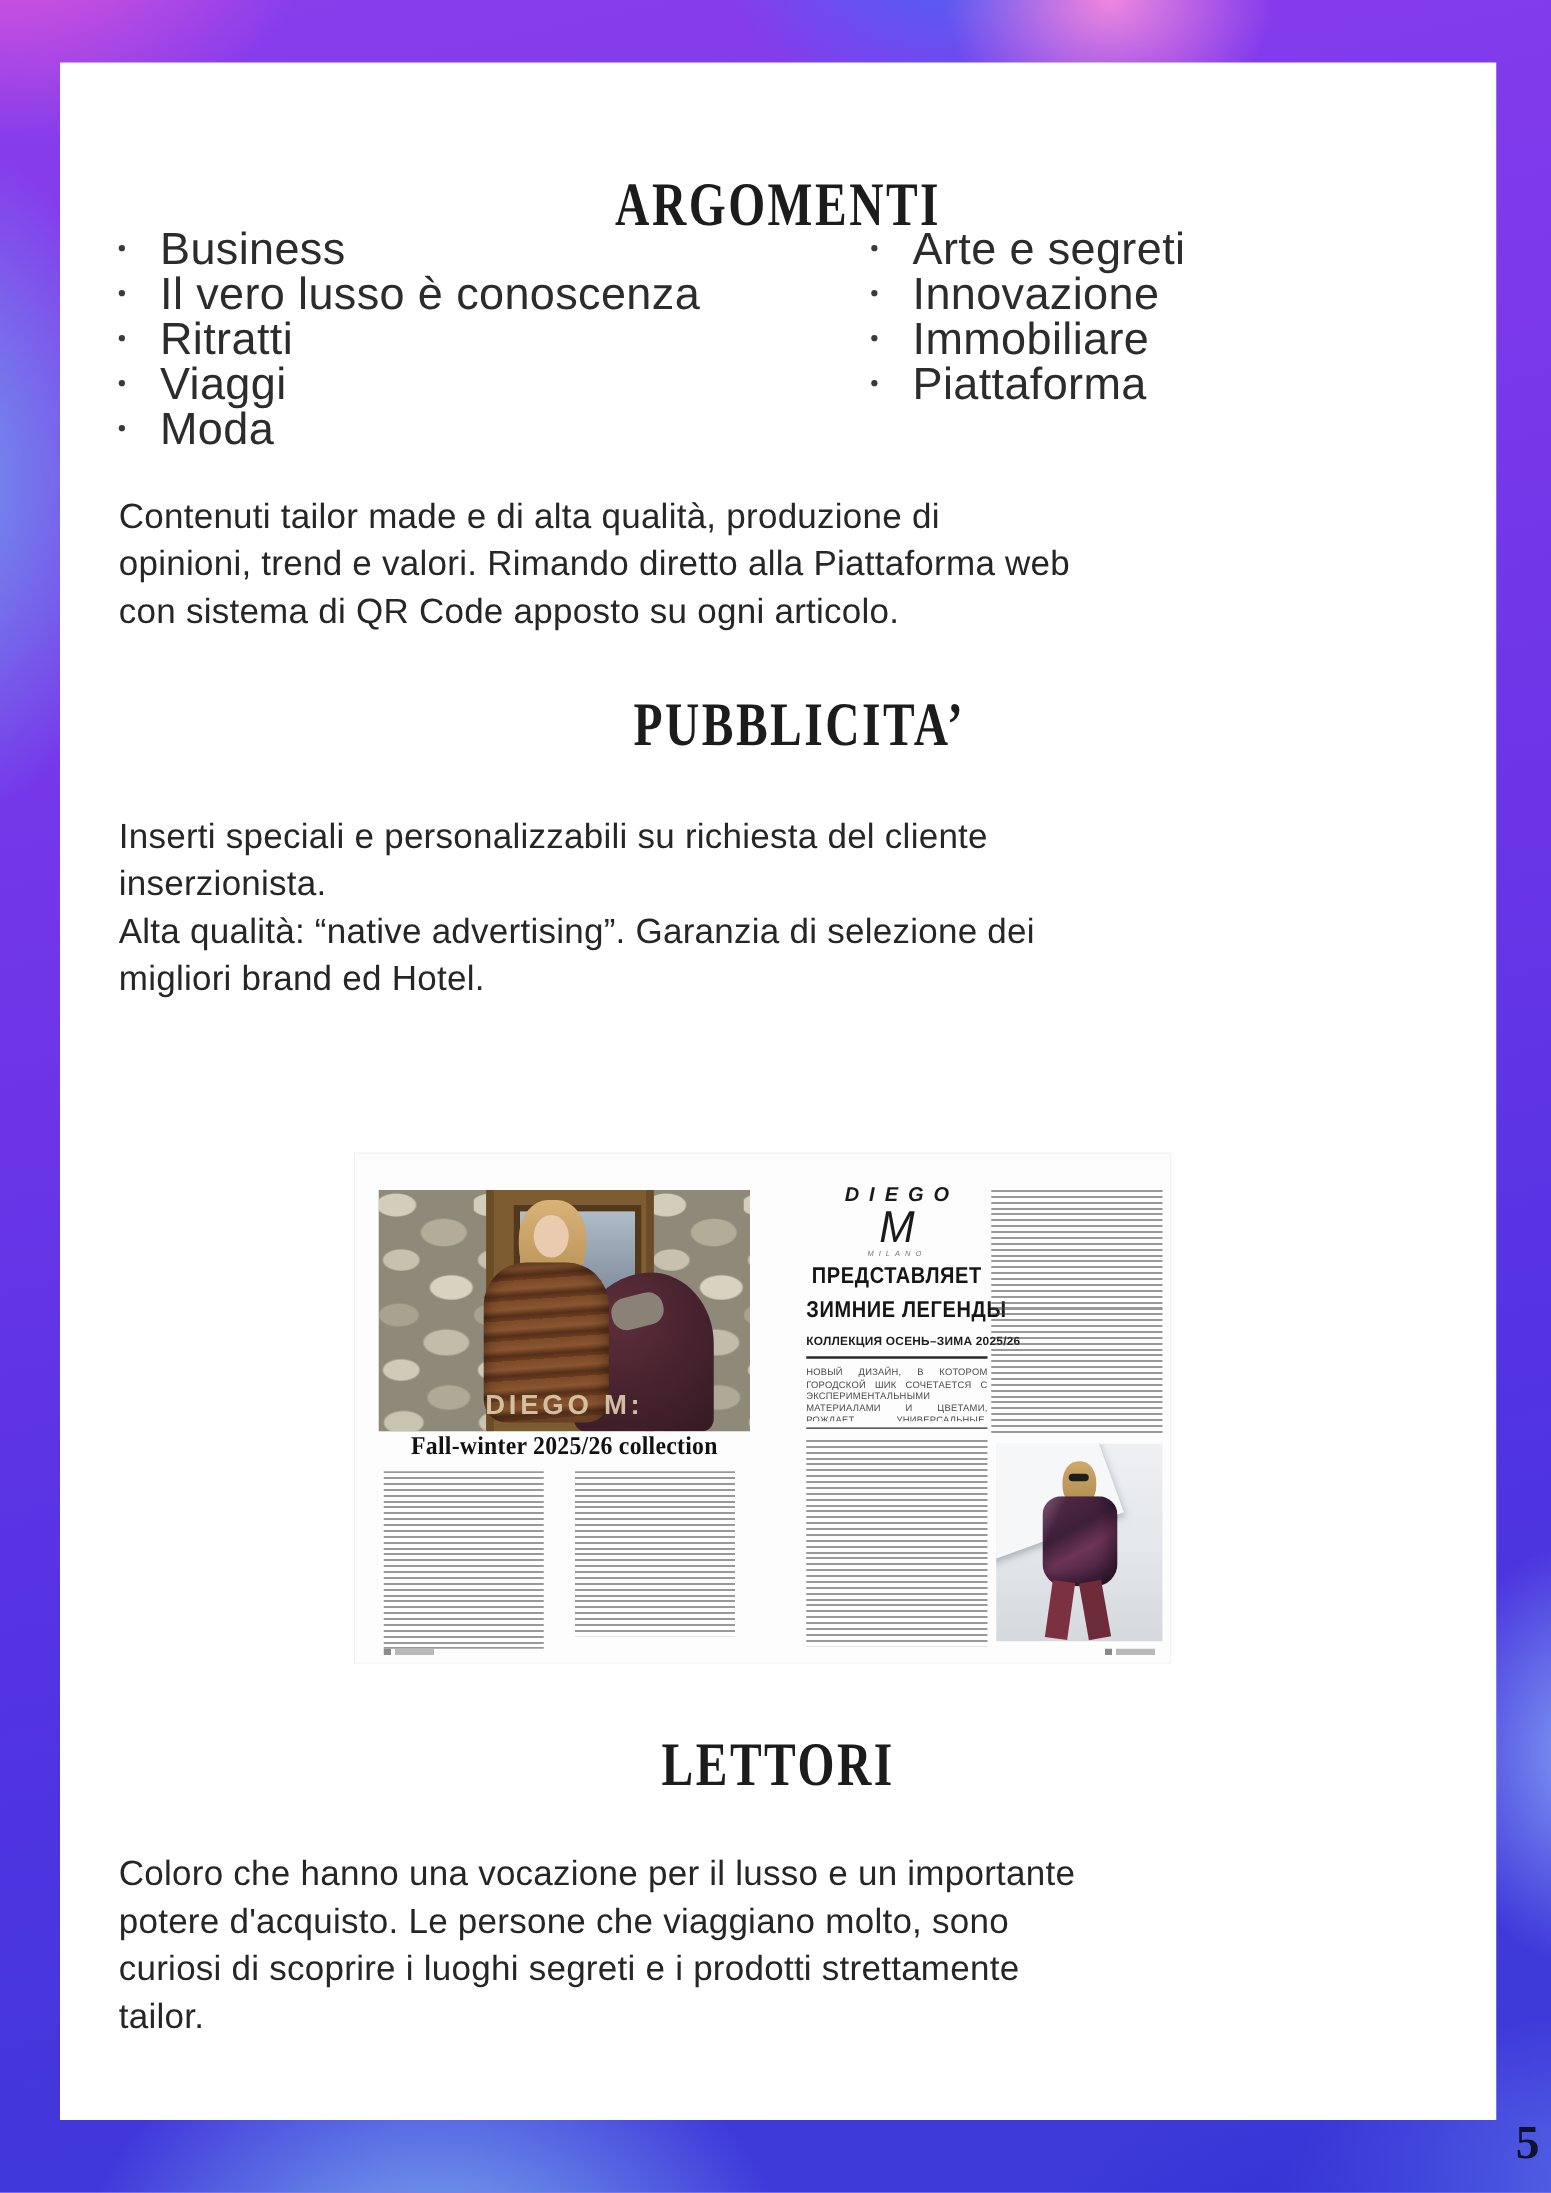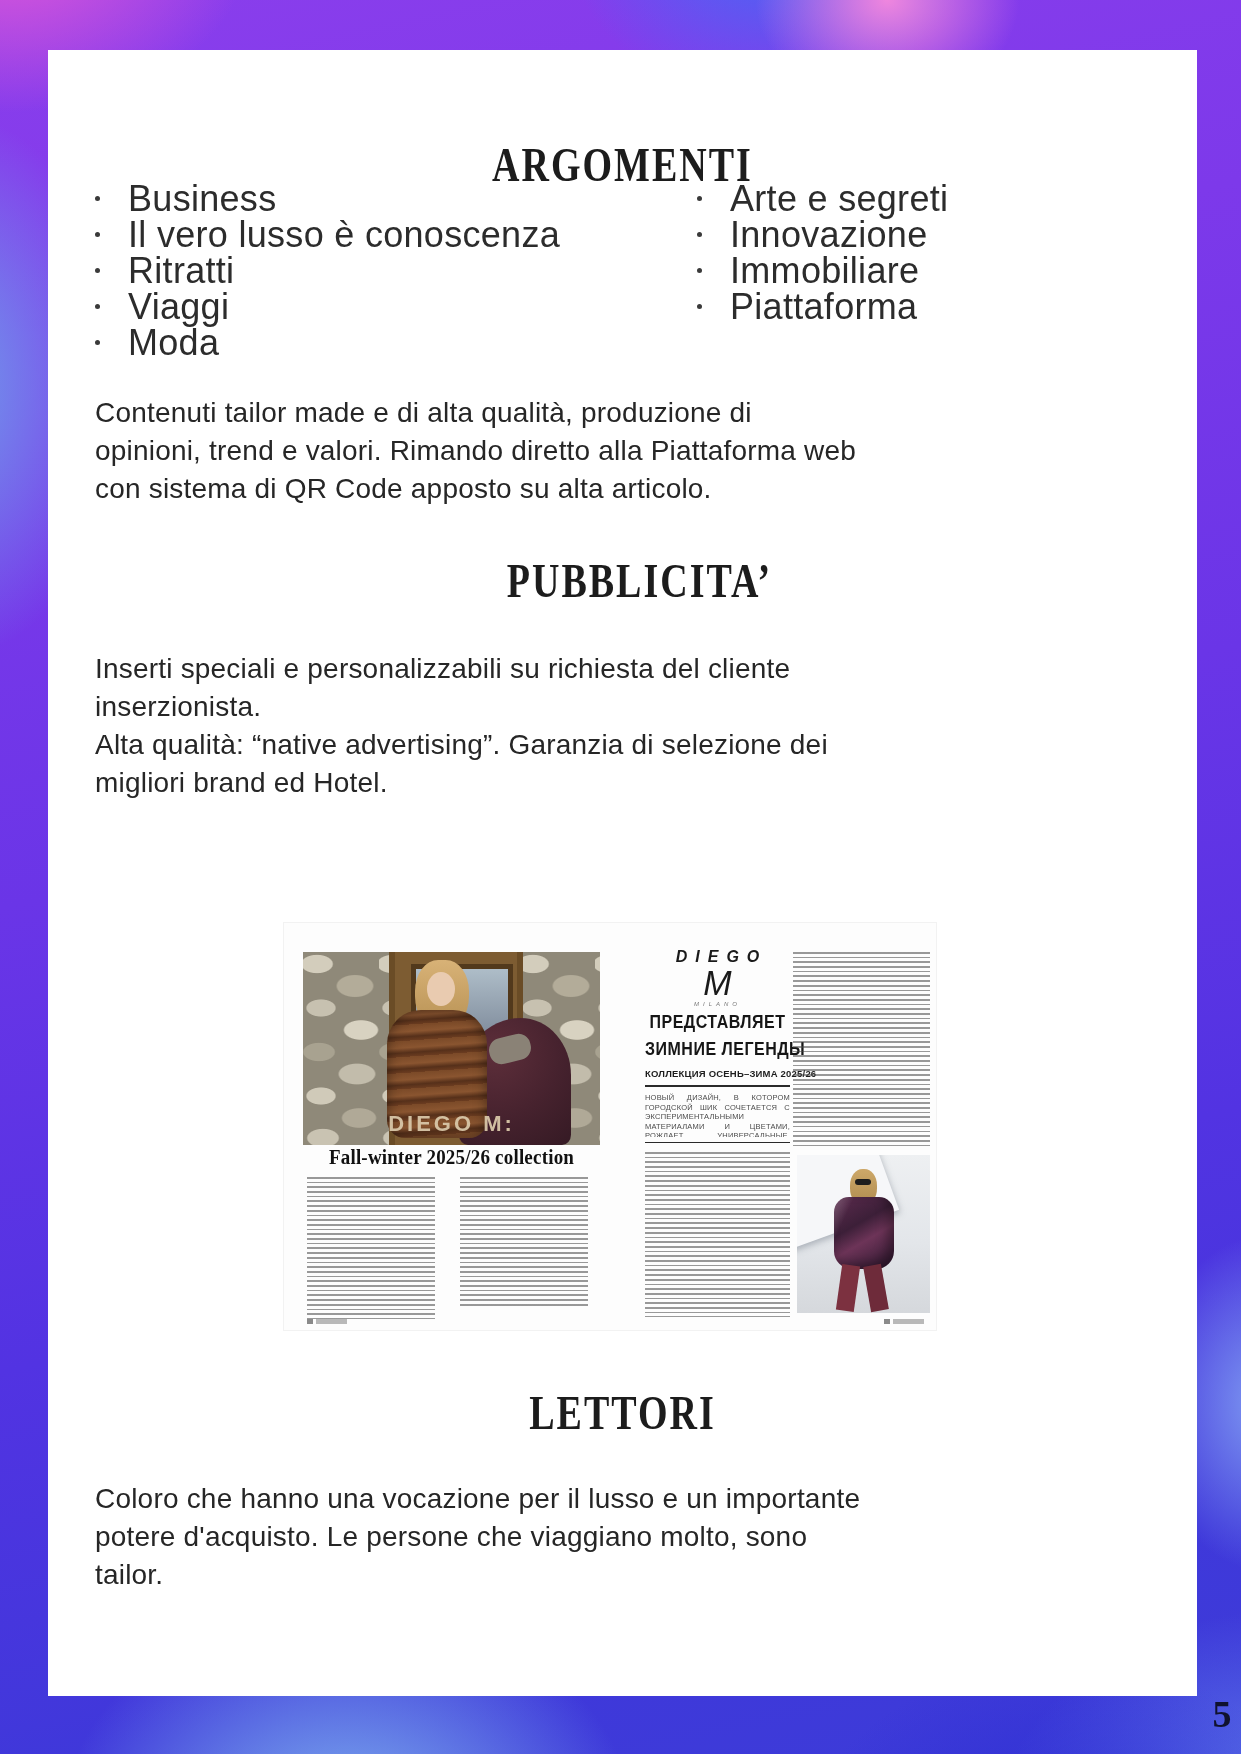--- a/index.html
+++ b/index.html
@@ -221,21 +221,21 @@
       </div>
     <div class="topic-item">
         <span class="dot"></span>
         <span class="topic-label">Piattaforma</span>
       </div>
   </div>
 
   <div class="para" style="top:344px;">
     <div class="line">Contenuti tailor made e di alta qualità, produzione di</div>
     <div class="line">opinioni, trend e valori. Rimando diretto alla Piattaforma web</div>
-    <div class="line">con sistema di QR Code apposto su alta articolo.</div>
+    <div class="line">con sistema di QR Code apposto su ogni articolo.</div>
   </div>
 
   <div class="display-wrap" style="top:508px;padding-left:34px;">
     <span class="display-title">PUBBLICITA’</span>
   </div>
 
   <div class="para" style="top:600px;">
     <div class="line">Inserti speciali e personalizzabili su richiesta del cliente</div>
     <div class="line">inserzionista.</div>
     <div class="line">Alta qualità: “native advertising”. Garanzia di selezione dei</div>
@@ -287,18 +287,19 @@
     <div class="foot" style="left:600px; top:396px;"></div>
   </div>
 
   <div class="display-wrap" style="top:1340px;">
     <span class="display-title">LETTORI</span>
   </div>
 
   <div class="para" style="top:1430px;">
     <div class="line">Coloro che hanno una vocazione per il lusso e un importante</div>
     <div class="line">potere d'acquisto. Le persone che viaggiano molto, sono</div>
+    <div class="line">curiosi di scoprire i luoghi segreti e i prodotti strettamente</div>
     <div class="line">tailor.</div>
   </div>
 
 </div>
 
 <div class="page-number">5</div>
 
 </body></html>

